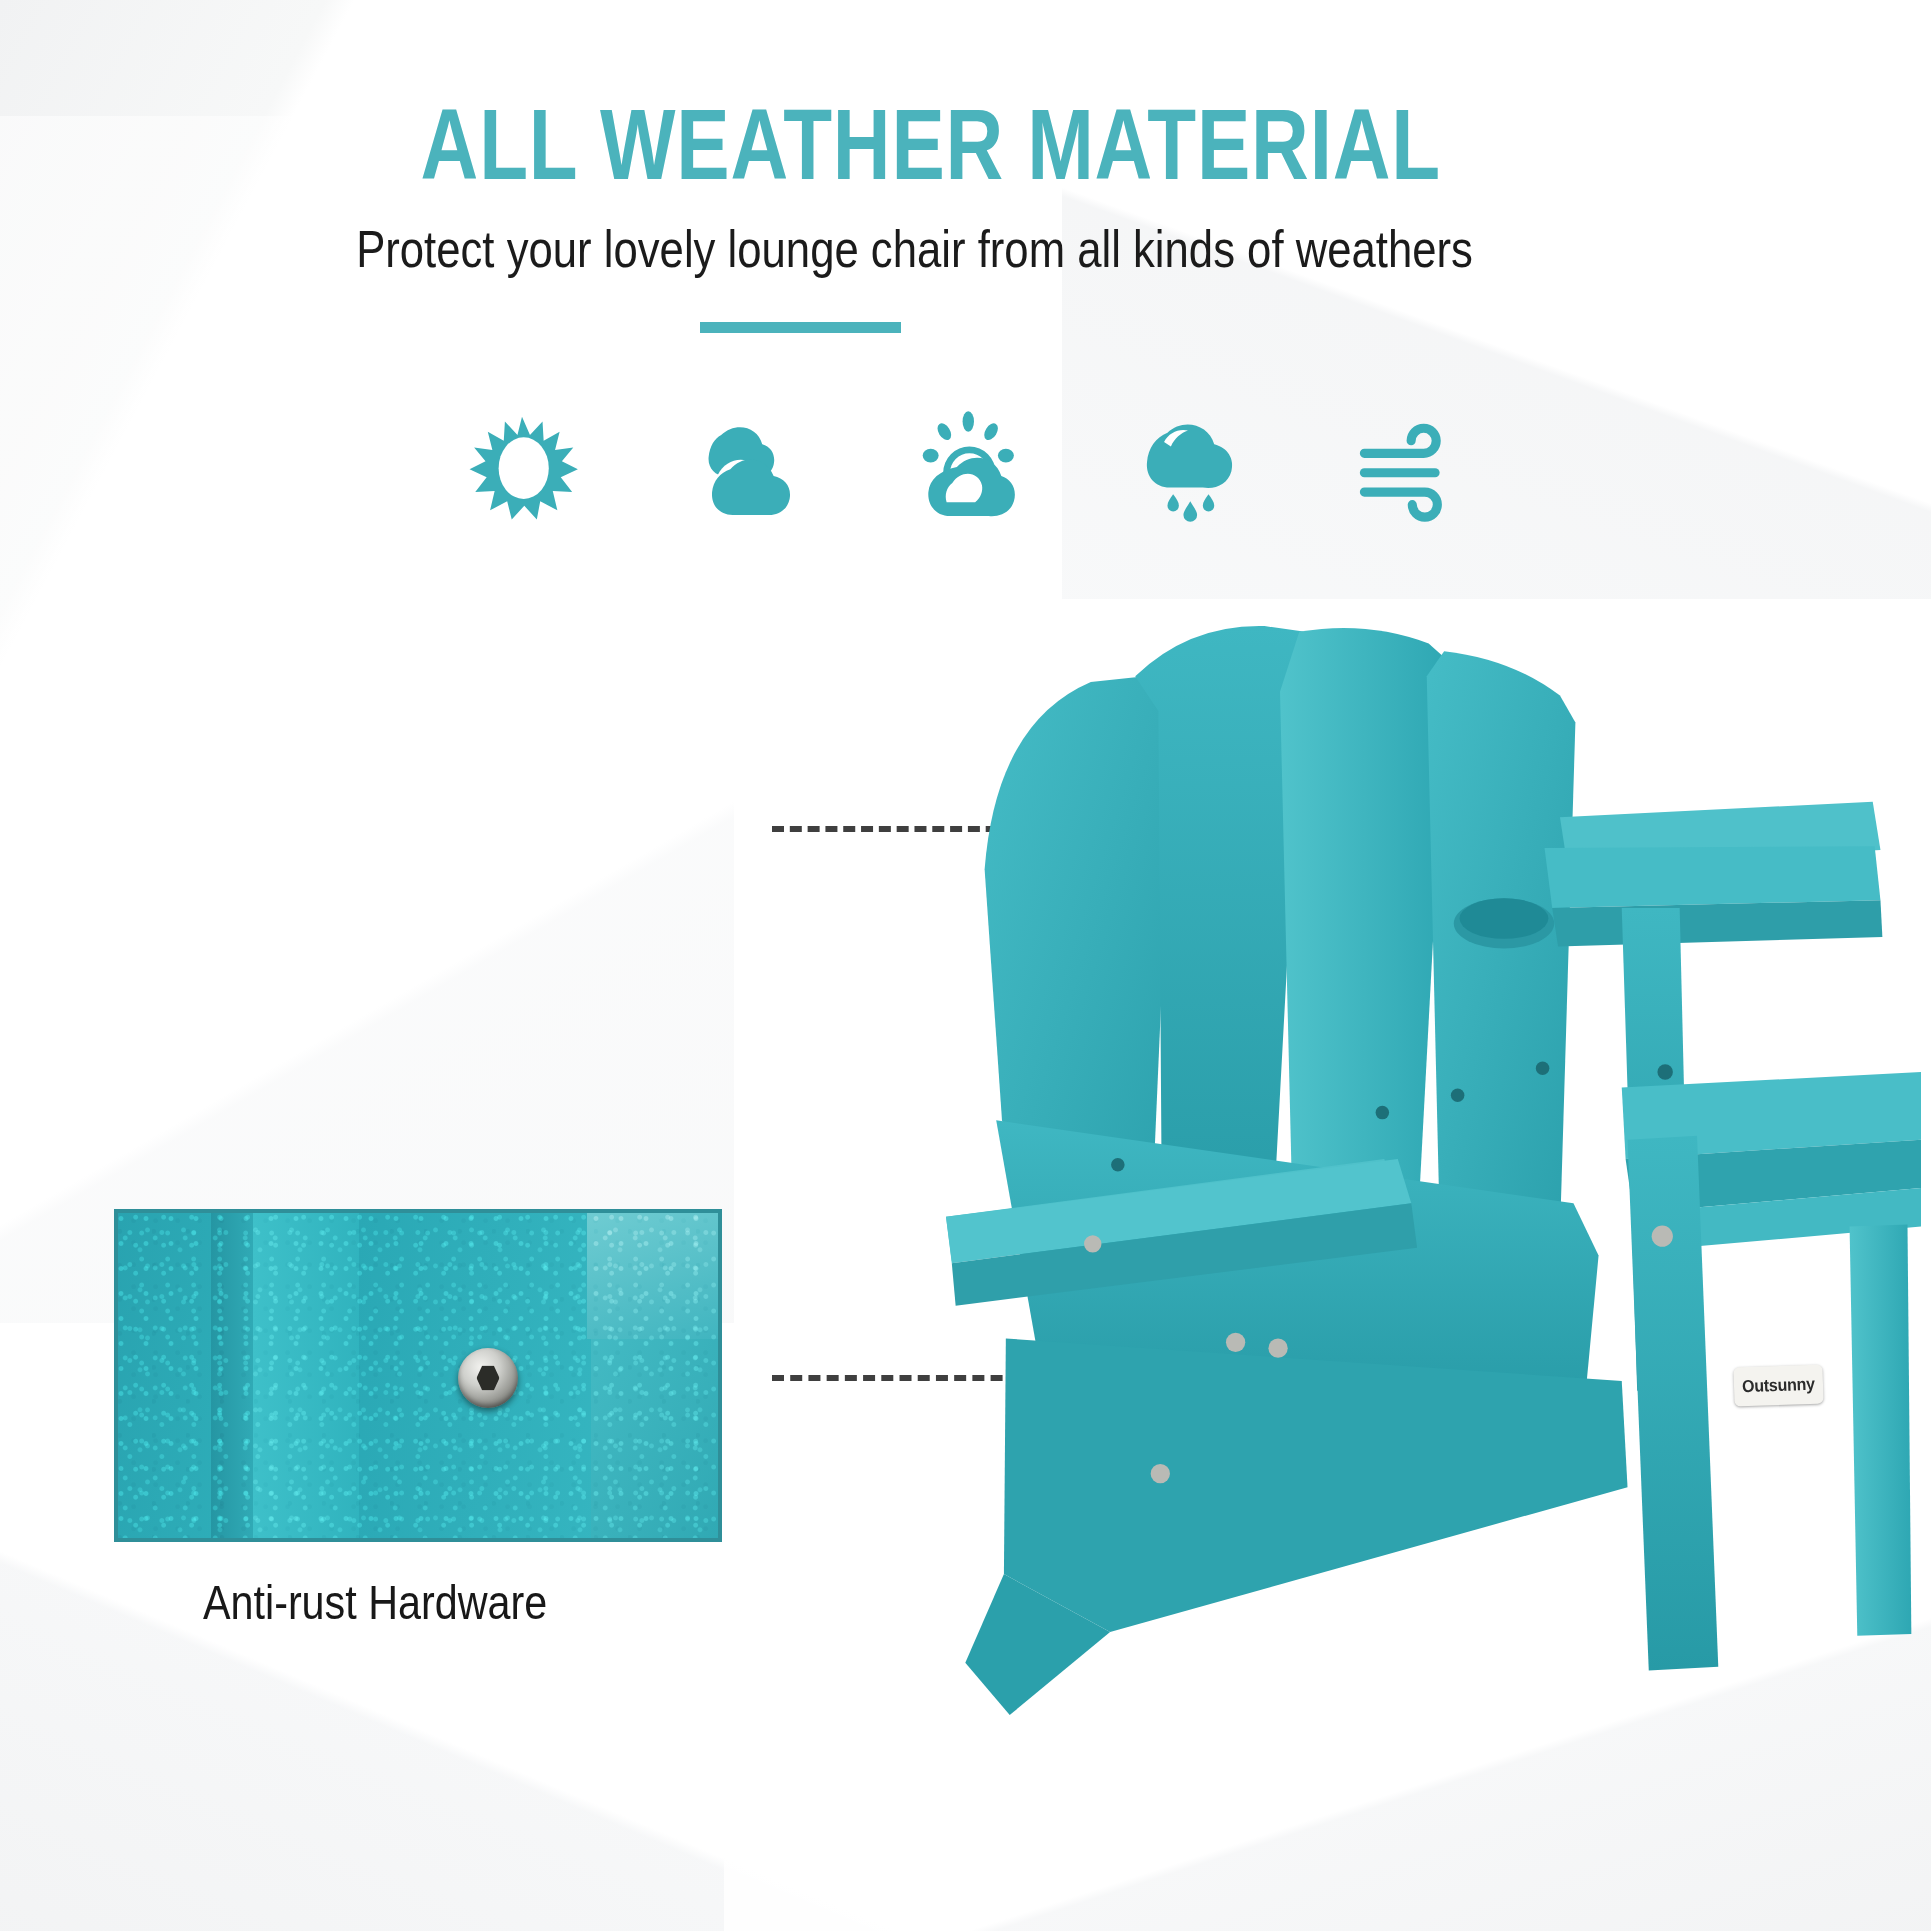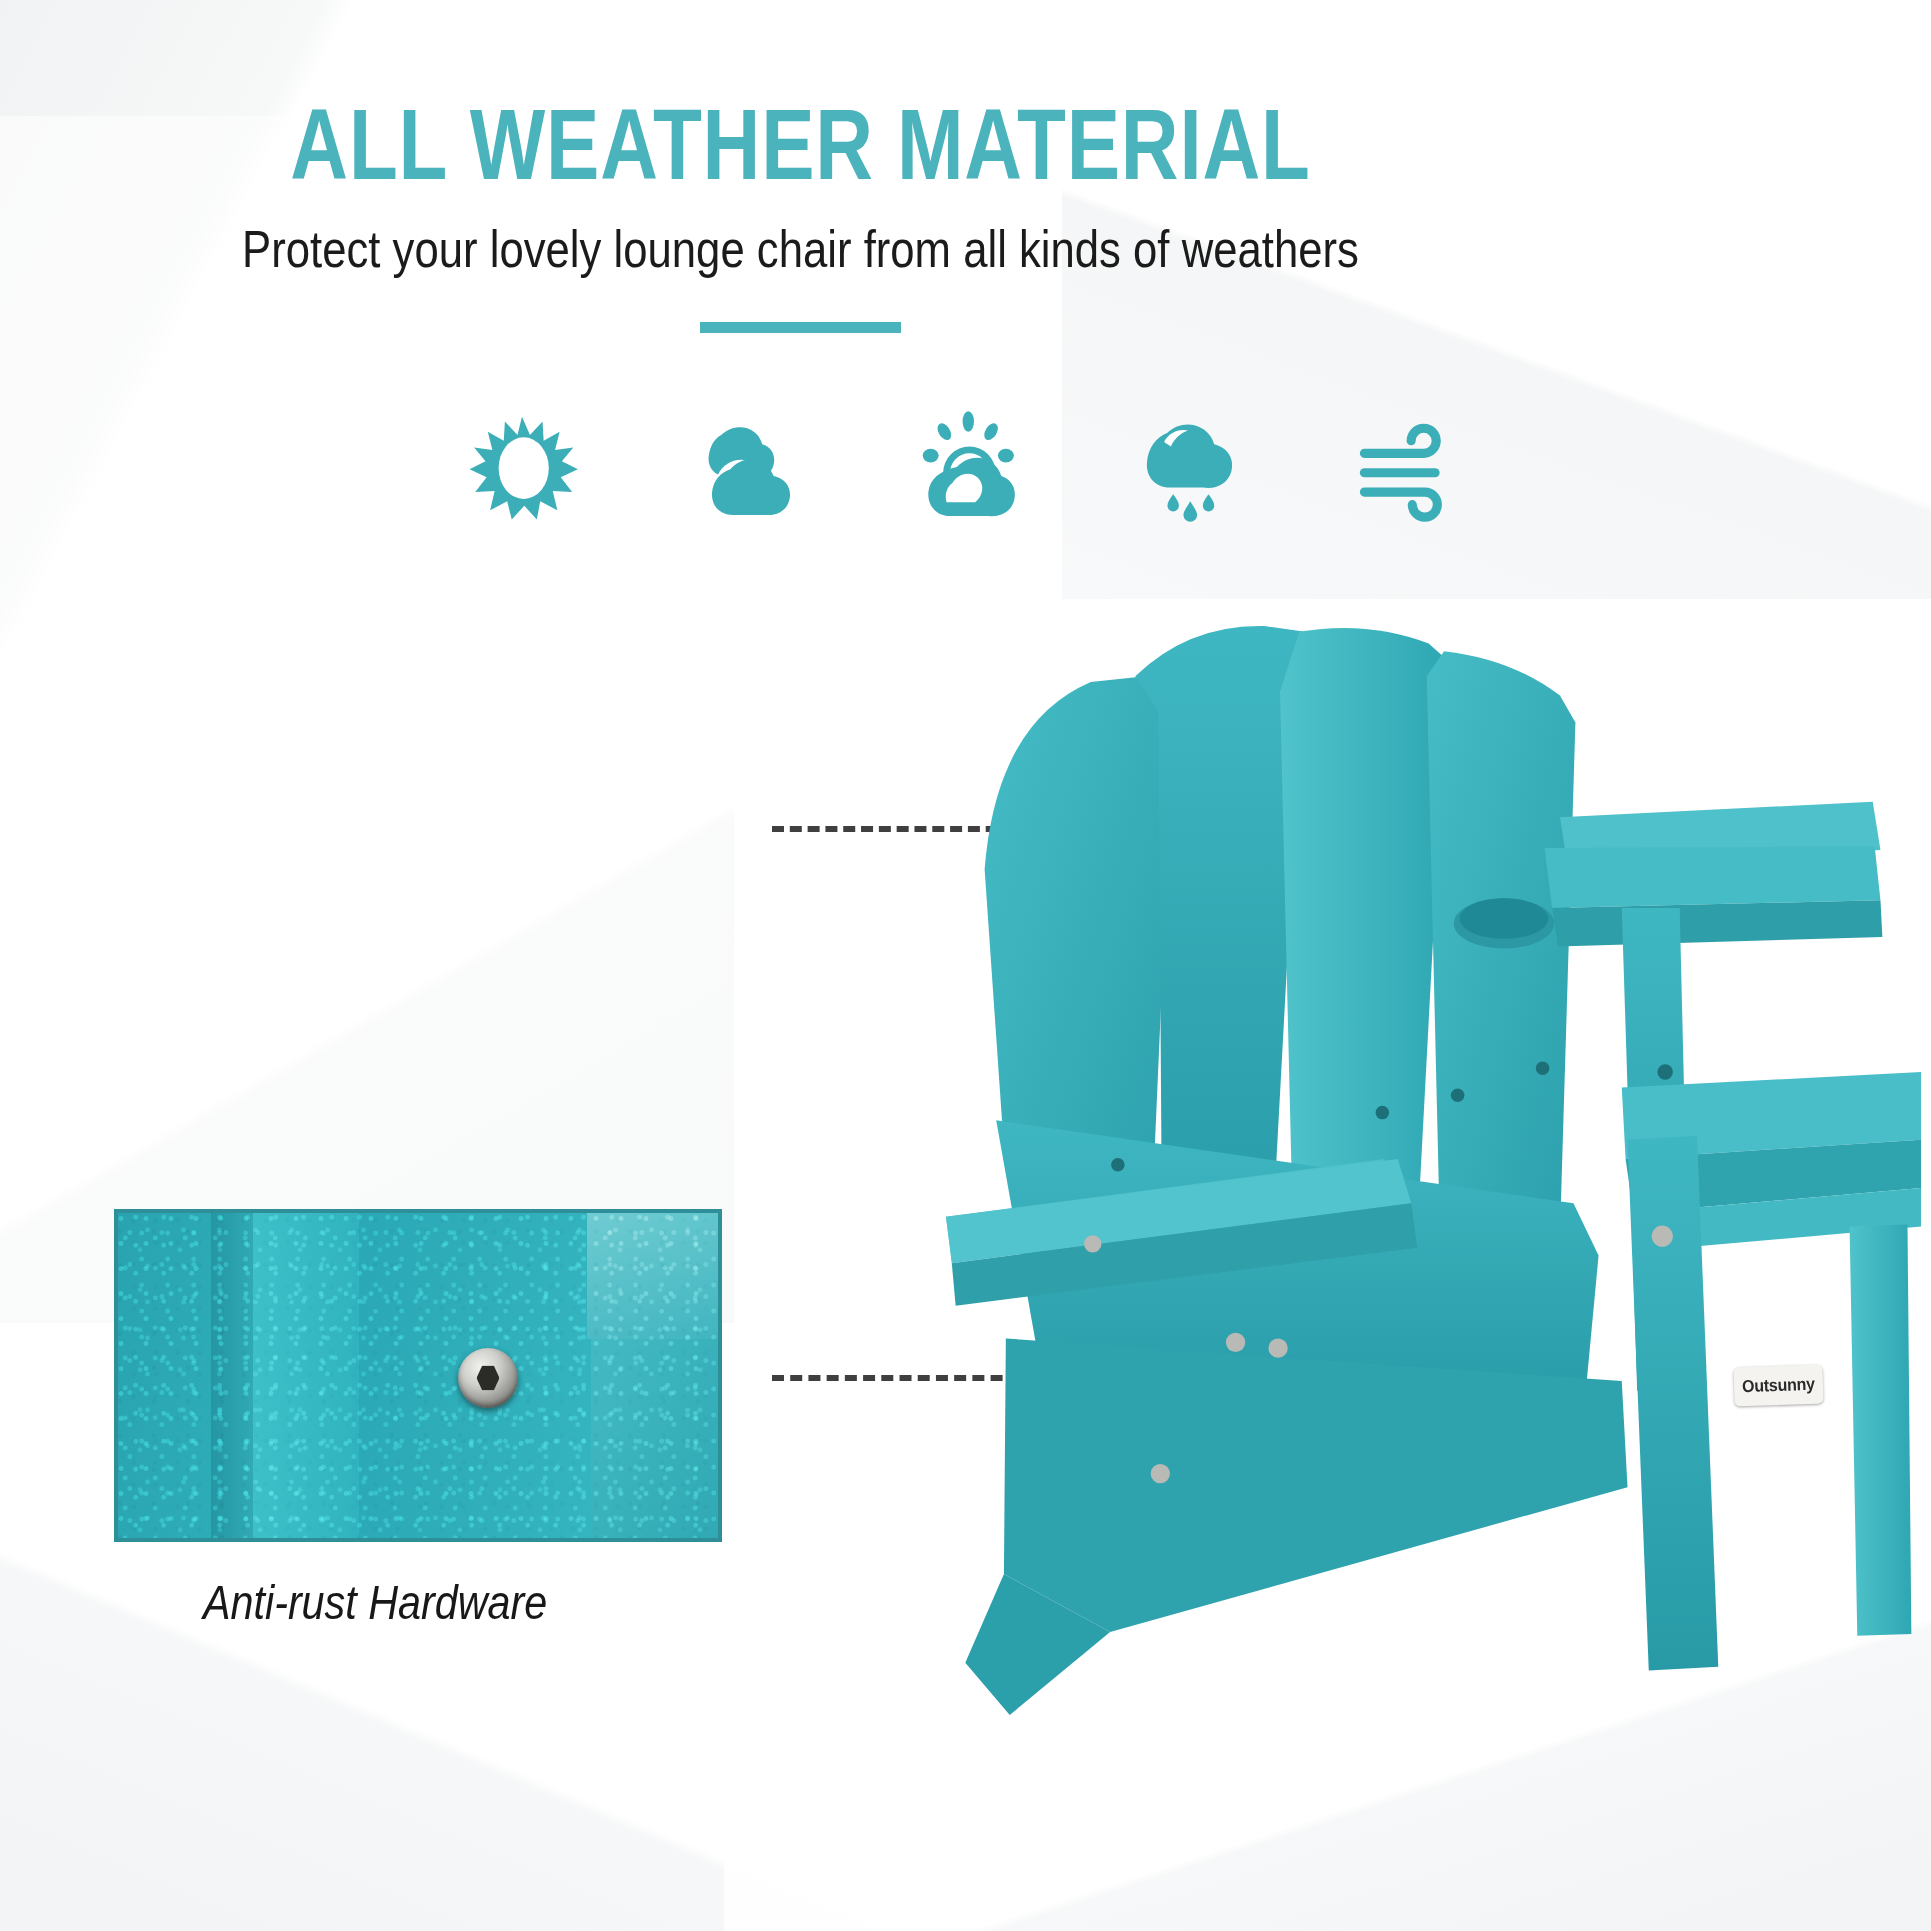--- a/index.html
+++ b/index.html
@@ -18,21 +18,21 @@
   .f2{top:0;right:0;width:869px;height:599px;
       background:linear-gradient(200deg,#ffffff 0%,#ffffff 55%,#f4f5f6 56%,#f7f8f9 100%);opacity:.9;}
   .f3{bottom:0;left:0;width:1159px;height:734px;
       background:linear-gradient(23deg,#f2f3f4 0%,#f6f7f8 30%,#ffffff 31%,#ffffff 100%);opacity:.95;}
   .f4{bottom:0;right:0;width:1207px;height:502px;
       background:linear-gradient(342deg,#f1f2f3 0%,#f6f7f8 34%,#ffffff 35%,#ffffff 100%);opacity:.9;}
   .f5{top:116px;left:0;width:734px;height:1207px;
       background:linear-gradient(150deg,#ffffff 0%,#ffffff 68%,#f6f7f8 69%,#f3f4f5 100%);opacity:.55;}
 
   
-  .header{position:absolute;top:0;left:0;width:1601px;text-align:center;}
+  .header{position:absolute;top:0;left:0;width:1601px;text-align:right;}
   .title{
     margin:0;padding-top:93px;
     font-size:100px;line-height:1.02;
     font-weight:700;letter-spacing:1px;
     color:#4BB3BC;
     transform:scaleX(.80);
     transform-origin:center top;
     white-space:nowrap;
   }
   .subtitle{
@@ -60,21 +60,21 @@
     position:relative;width:608px;height:333px;
     border:4.8px solid #2f8f99;
     box-sizing:border-box;overflow:hidden;
     background:#3fb9c4;
   }
   .c-label{
     margin-top:33px;font-size:48px;font-weight:400;color:#181818;
     transform:scaleX(.86);transform-origin:left top;white-space:nowrap;
   }
   .callout-1{top:668px;left:114px;}
-  .callout-2{top:1209px;left:114px;font-style:italic;}
+  .callout-2{top:1209px;left:114px;}
   .callout-2 .c-label{margin-left:89px;}
   .callout-1 .c-label{margin-left:17.4px;}
 
   
   .slat-scene{position:absolute;inset:0;background:#ffffff;}
   .slat{
     position:absolute;background:#3cb5c0;
     box-shadow:inset 0 0 58px rgba(255,255,255,.18);
   }
   .grain{

